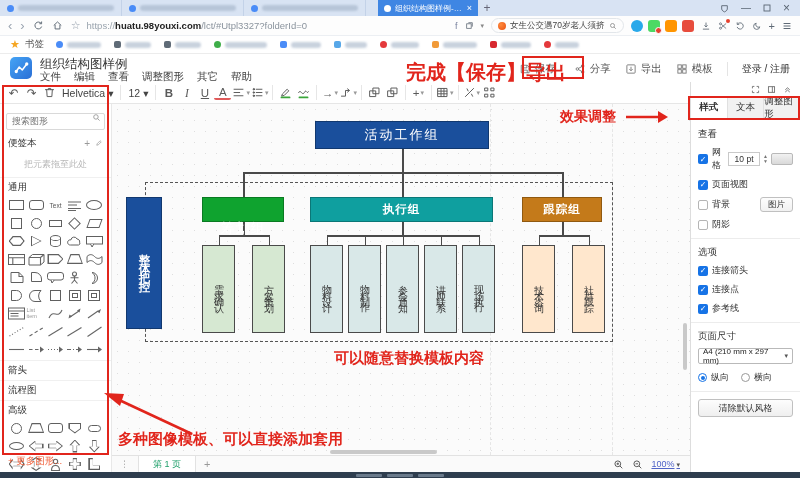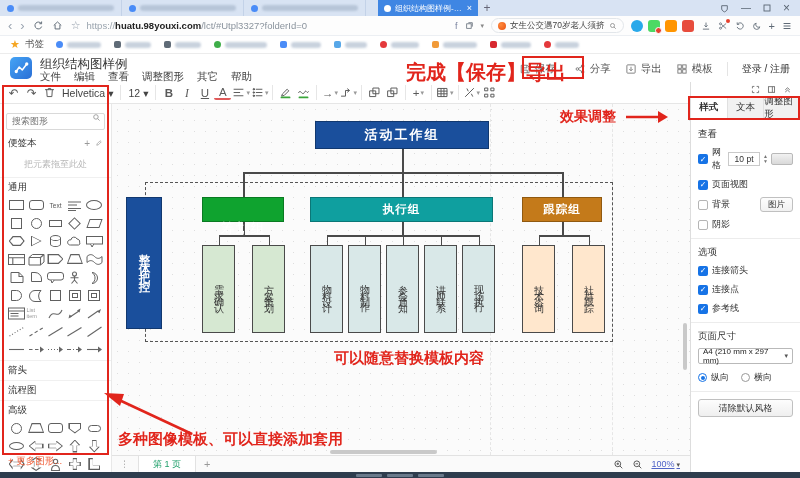--- a/index.html
+++ b/index.html
@@ -742,21 +742,21 @@
       </div>
     <div id="more-shapes">+ 更多图形...</div>
   </div>
 
   <div id="canvas">
     <div class="pageline" style="left:378px"></div>
     <div class="pageline" style="left:500px"></div>
     <div id="diagram" style="position:absolute;inset:0">
         <div id="dashedrect" style="left: 33px; top: 78px; width: 468px; height: 160px;"></div>
         <div class="nodebox" style="left: 203px; top: 17px; width: 174px; height: 28px; background: rgb(26, 79, 156); border: 1px solid rgb(17, 56, 111);">
-          <span style="font-size: 13px; color: rgb(255, 255, 255); font-weight: bold; letter-spacing: 2px;">活动工作组</span>
+          <span style="font-size: 13px; color: rgb(255, 255, 255); font-weight: normal; letter-spacing: 2px;">活动工作组</span>
         </div>
         <div class="vline" style="left: 290px; top: 45px; width: 1.5px; height: 23px;"></div>
         <div class="hline" style="left: 131px; top: 68px; width: 320px; height: 1.5px;"></div>
         <div class="vline" style="left: 131px; top: 68px; width: 1.5px; height: 25px;"></div>
         <div class="vline" style="left: 290px; top: 68px; width: 1.5px; height: 25px;"></div>
         <div class="vline" style="left: 450px; top: 68px; width: 1.5px; height: 25px;"></div>
         <div class="nodebox" style="left: 14px; top: 93px; width: 36px; height: 132px; background: rgb(26, 79, 156); border: 1px solid rgb(17, 56, 111);">
           <span class="vtext" style="font-size: 11.5px; color: rgb(255, 255, 255); font-weight: bold; letter-spacing: 9px;">整体把控</span>
         </div>
         <div class="nodebox" style="left: 90px; top: 93px; width: 82px; height: 25px; background: rgb(15, 163, 47); border: 1px solid rgb(10, 122, 34);">

